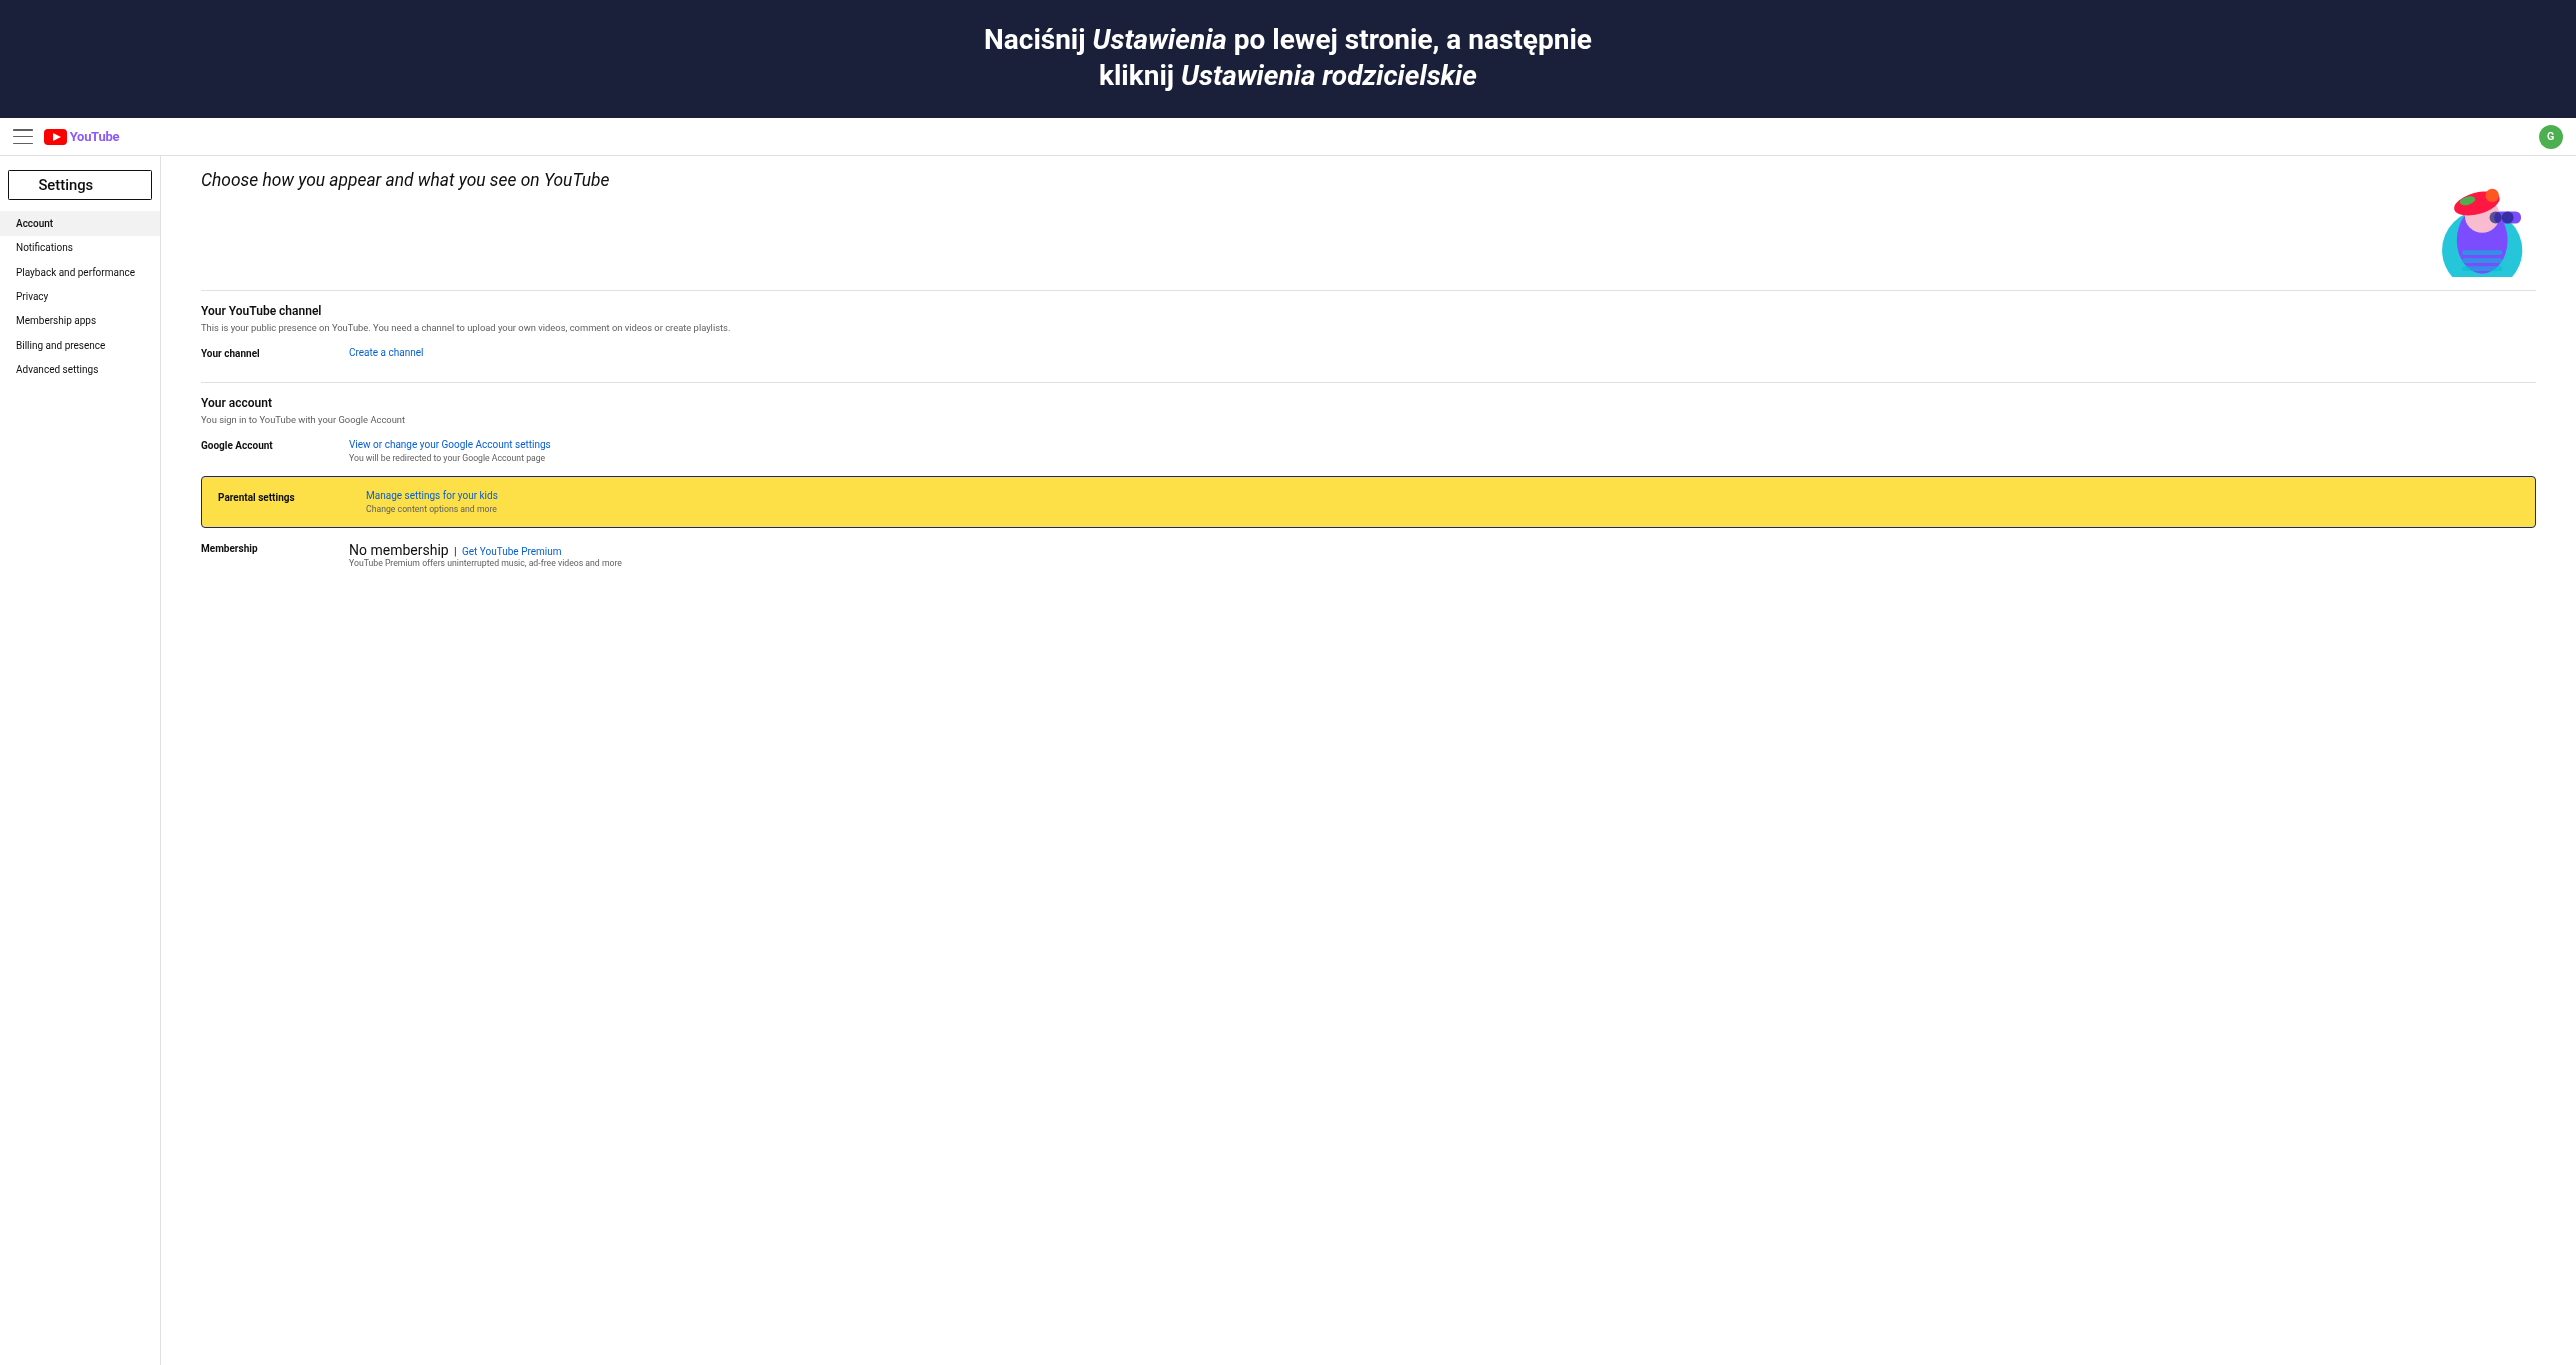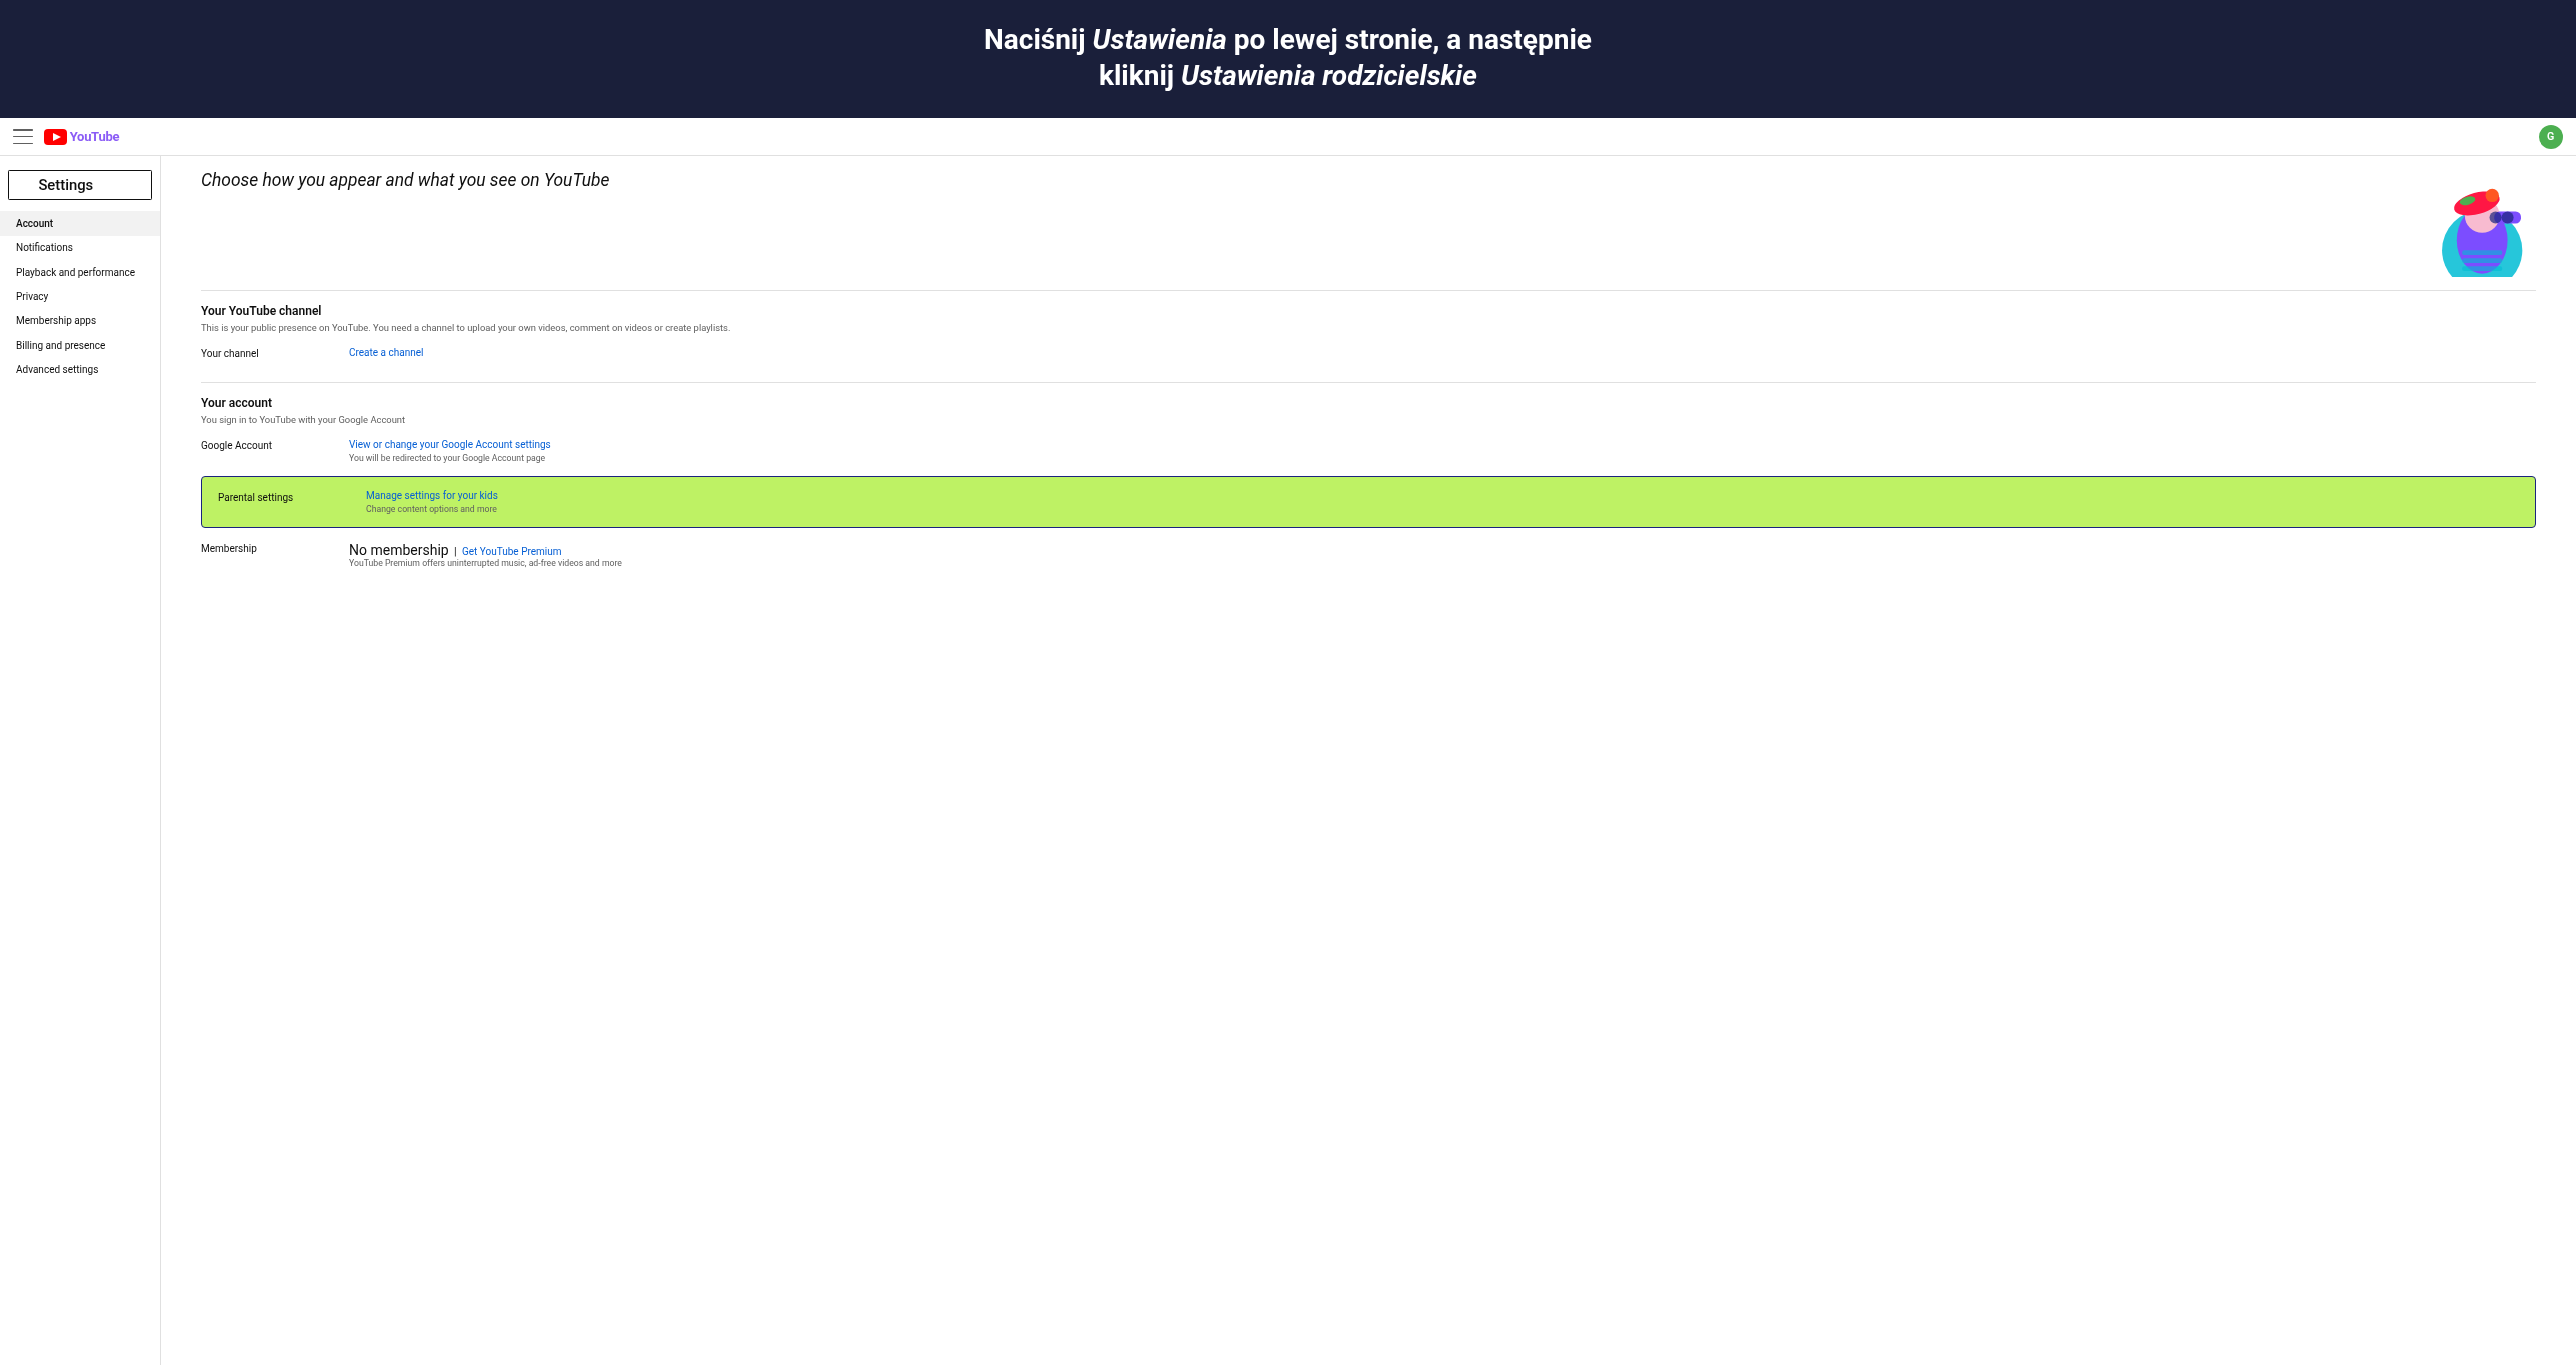--- a/index.html
+++ b/index.html
@@ -167,20 +167,21 @@
       display: flex;
       align-items: flex-start;
       margin-bottom: 13.4px;
     }
     .setting-label {
       width: 148px;
       flex-shrink: 0;
       font-size: 10px;
       color: #0f0f0f;
       padding-top: 1.3px;
+      font-weight: bold;
     }
     .setting-value {
       flex: 1;
     }
     .setting-link {
       color: #065fd4;
       font-size: 10px;
       text-decoration: none;
       cursor: pointer;
       display: block;
@@ -189,21 +190,21 @@
     .setting-subtext {
       font-size: 8.7px;
       color: #606060;
     }
 
     .parental-box {
       border: 1.3px solid #1a237e;
       border-radius: 4px;
       padding: 13.4px 16px;
       margin-bottom: 13.4px;
-      background: #bef264;
+      background: #fde047;
     }
     .parental-box .setting-row {
       margin-bottom: 0;
     }
 
     .membership-text {
       font-size: 14px;
       color: #0f0f0f;
       display: inline;
     }

